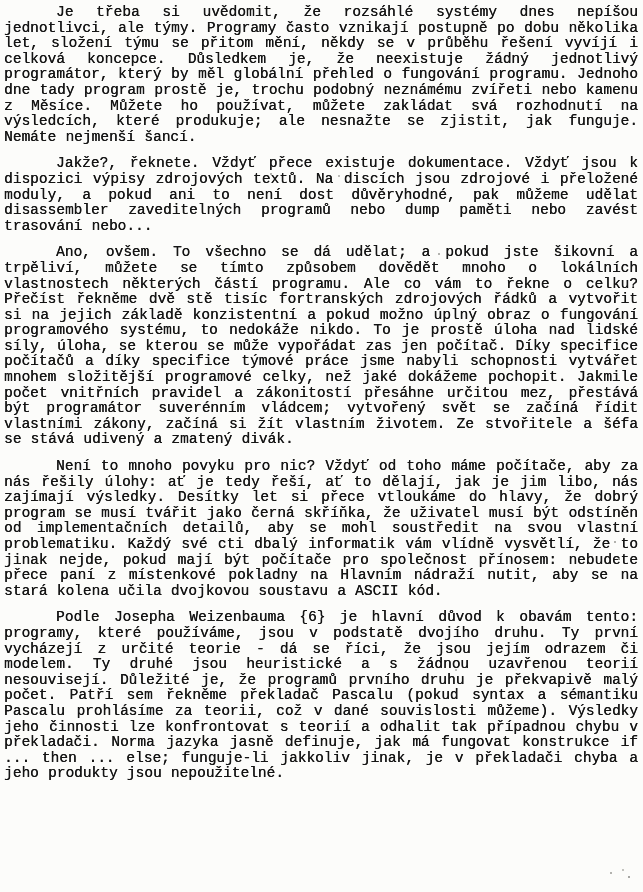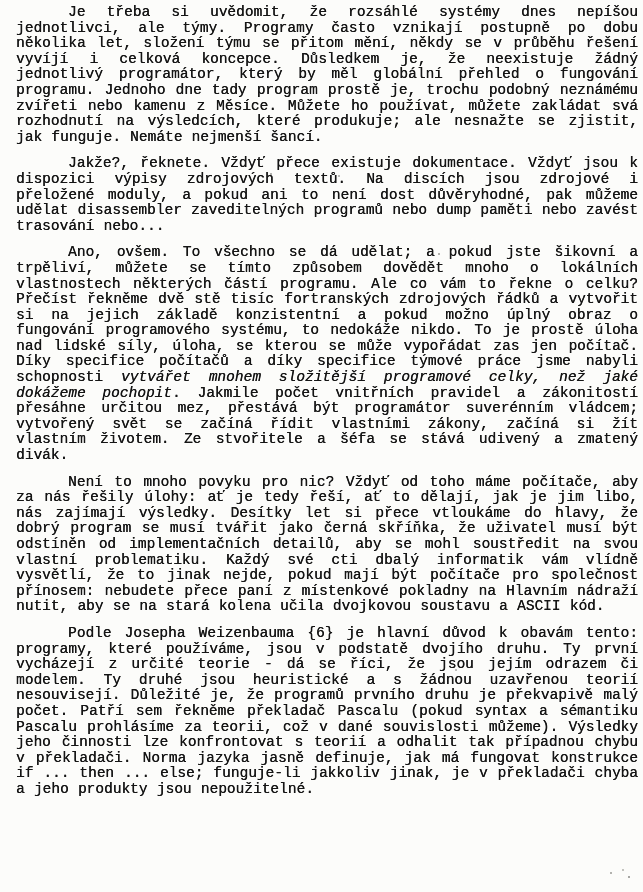--- a/index.html
+++ b/index.html
@@ -8,35 +8,35 @@
     width: 643px;
     height: 892px;
     background: #fcfcfa;
     overflow: hidden;
   }
   .page {
     position: relative;
     box-sizing: border-box;
     width: 643px;
     height: 892px;
-    padding: 5px 5px 0 16px;
+    padding: 5px 5px 0 4px;
     font-family: "Liberation Mono", "DejaVu Sans Mono", monospace;
     font-size: 14.5px;
     line-height: 15.6px;
     color: #151515;
     text-align: justify;
     text-shadow: 0.25px 0 0 currentColor;
     hyphens: none;
   }
   .page p {
     margin: 0 0 11px 0;
     text-indent: 52px;
     word-spacing: 0.5px;
   }
-  .italic { font-style: italic; }
+  .italic { }
   .bold   { font-weight: normal; }
   
   .speckle {
     position: absolute;
     width: 2px;
     height: 2px;
     border-radius: 50%;
     background: #8a8a86;
     box-shadow:
       -358px -703px 0 0 #9a9a95,

